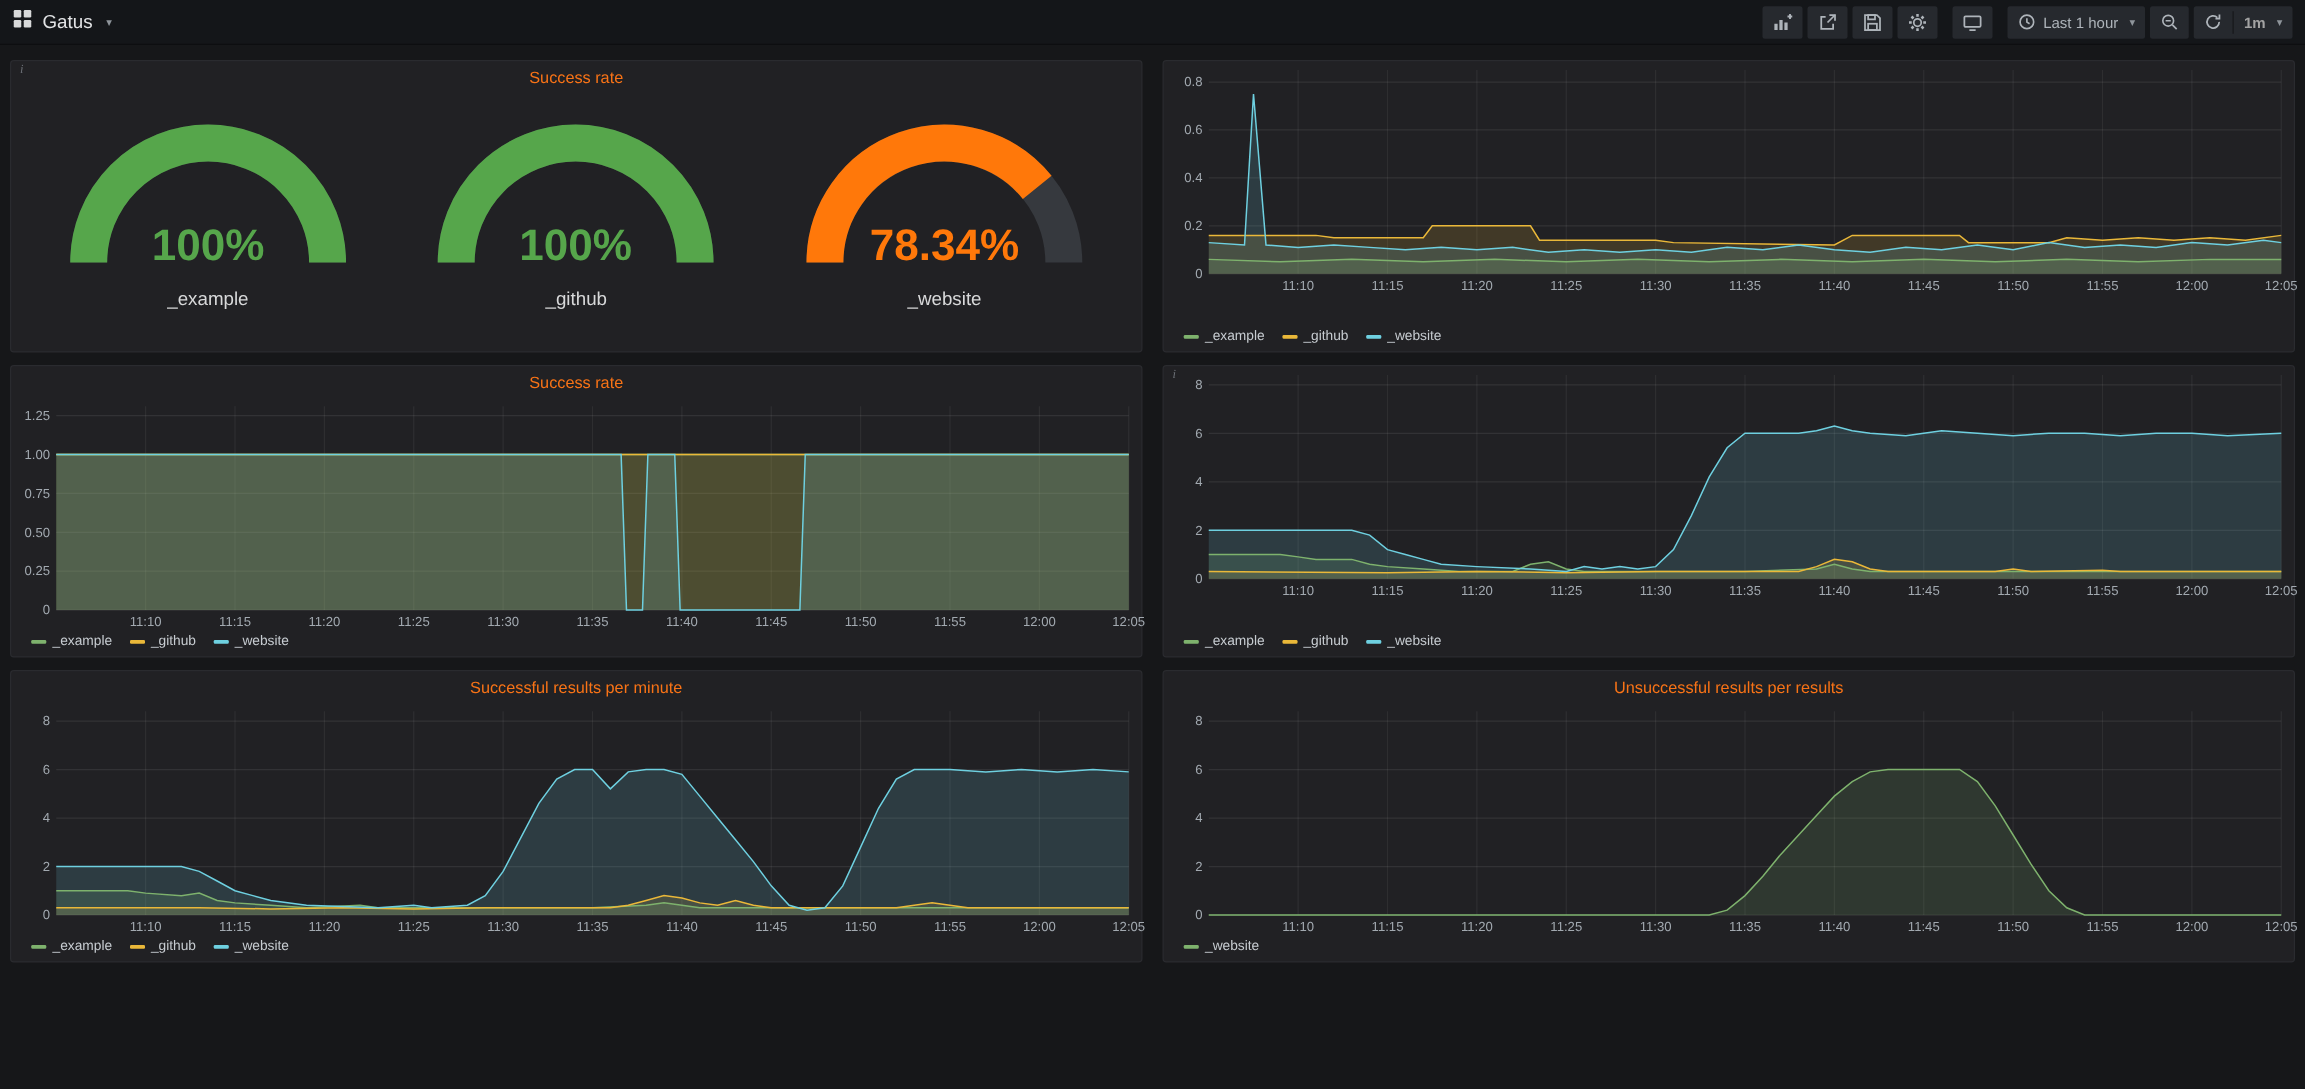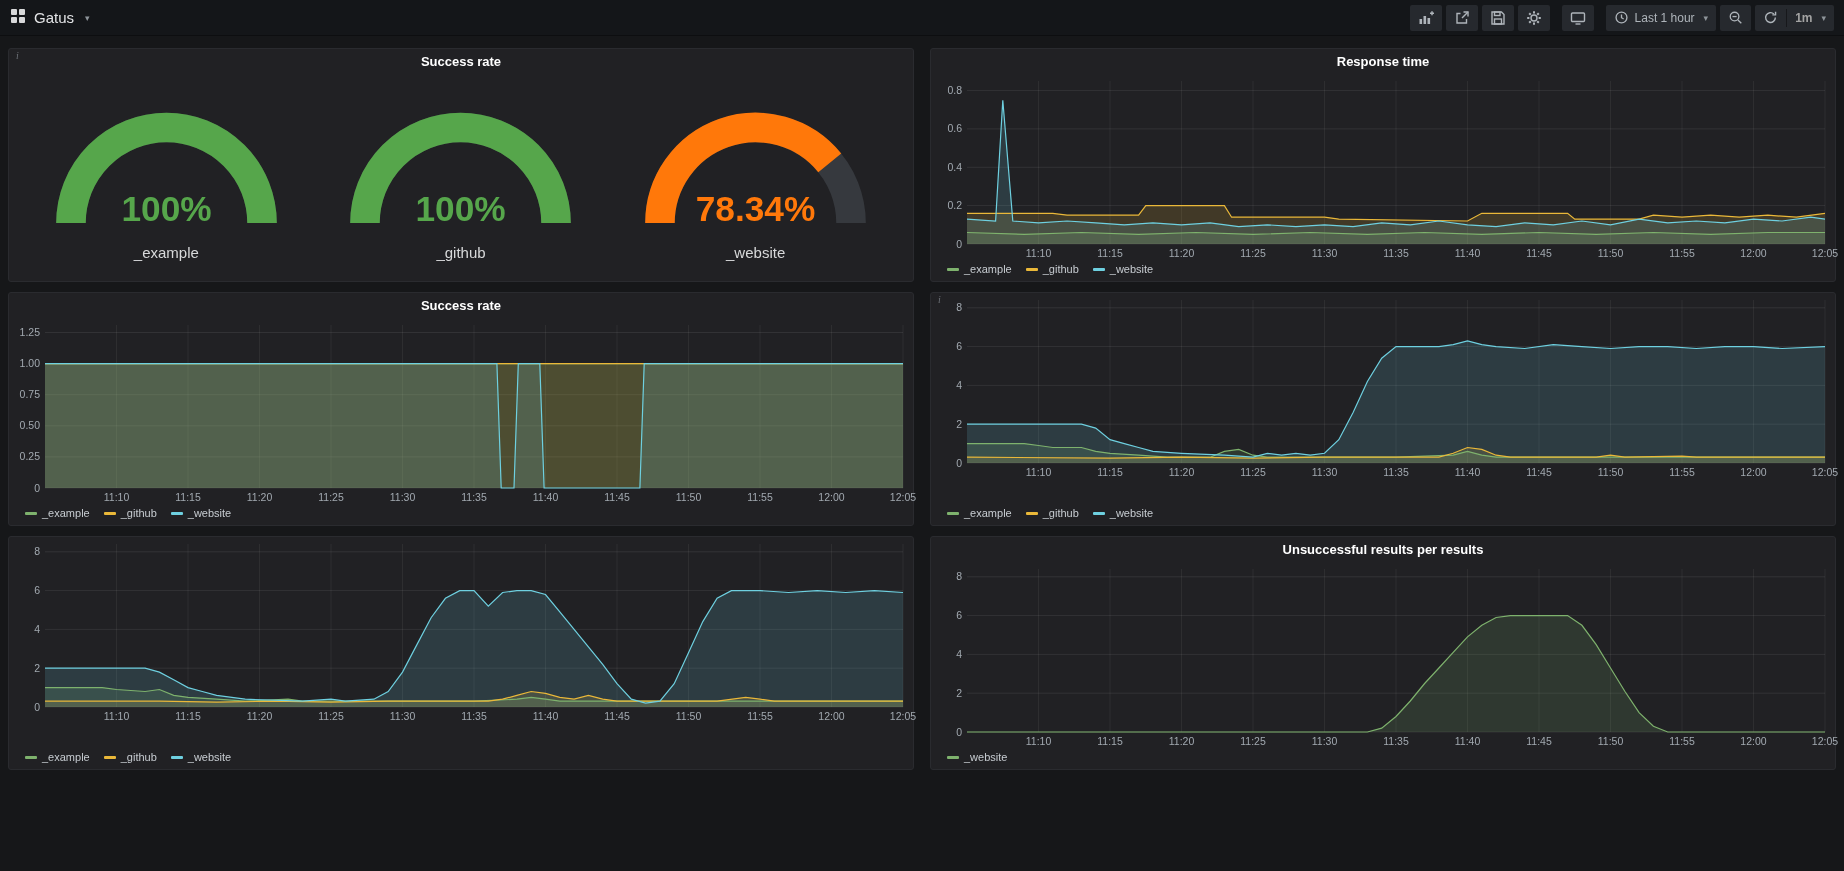--- a/index.html
+++ b/index.html
@@ -20,33 +20,33 @@
   .refresh-val{color:#a3a3a3;font-weight:600}
   .split{border-left:1px solid #17181b;align-self:stretch;margin:4px 2px}
 
   
   .dashboard{padding:12px 8px;display:grid;grid-template-columns:1fr 1fr;
     grid-template-rows:repeat(3,234px);column-gap:16px;row-gap:10px}
   .panel{background:#212124;border:1px solid #2a2b2f;border-radius:3px;
     display:flex;flex-direction:column;position:relative;min-width:0}
   .panel-header{height:25px;flex:none;display:flex;align-items:center;
     justify-content:center;cursor:pointer}
-  .panel-title{font-size:13px;font-weight:700;color:#ffffff}
+  .panel-title{font-size:13px;font-weight:400;color:#f97316}
   .info-corner{position:absolute;top:1px;left:4px;font-size:10px;color:#6d7177;
     font-family:"Liberation Serif",serif;font-style:italic;cursor:pointer;
     padding:0 3px}
   .chart{flex:1;min-height:0;padding:0 4px}
   .legend{height:20px;flex:none;display:flex;align-items:center;gap:14px;
     padding:0 8px 4px 16px}
   .legend-item{display:inline-flex;align-items:center;gap:5px;font-size:11px;
     color:#c7ccd1;cursor:pointer;white-space:nowrap}
   .legend-dash{width:12px;height:3px;border-radius:1px;display:inline-block}
 
   
-  .gauge-row{flex:1;display:flex;align-items:center;justify-content:space-around;
+  .gauge-row{flex:1;display:flex;align-items:flex-start;justify-content:space-around;
     padding:4px 10px 8px}
   .gauge{display:flex;flex-direction:column;align-items:center;justify-content:center}
   .gauge svg{width:273px;height:148px;display:block}
   .gauge-value{font-size:31px;font-weight:700;font-family:"Liberation Sans",sans-serif}
   .gauge-label{font-size:15px;color:#d8d9da;margin-top:5px}
 
   
   .tick{fill:#a2a9b0;font-size:10.5px;font-family:"Liberation Sans",sans-serif}
 </style>
 </head>
@@ -183,23 +183,20 @@
             <path d="M 36 116 A 84 84 0 0 1 204 116" stroke="#36393E" stroke-width="26" fill="none"></path>
             <path d="M 36 116 A 84 84 0 0 1 185.29 63.15" stroke="#FF780A" stroke-width="26" fill="none"></path>
             <text x="120" y="114" text-anchor="middle" class="gauge-value" fill="#FF780A">78.34%</text>
           </svg>
           <div class="gauge-label">_website</div>
         </div>
       </div>
   </section>
 
   <section class="panel">
-    <header class="panel-header">
-      <h2 class="panel-title">Response time</h2>
-    </header>
     <div class="chart"><svg width="904" height="187">
           <line x1="103.5" y1="7" x2="103.5" y2="170" stroke="rgba(255,255,255,0.06)"></line>
           <text class="tick" x="103.5" y="183" text-anchor="middle">11:10</text>
           <line x1="175.0" y1="7" x2="175.0" y2="170" stroke="rgba(255,255,255,0.06)"></line>
           <text class="tick" x="175.0" y="183" text-anchor="middle">11:15</text>
           <line x1="246.5" y1="7" x2="246.5" y2="170" stroke="rgba(255,255,255,0.06)"></line>
           <text class="tick" x="246.5" y="183" text-anchor="middle">11:20</text>
           <line x1="318.0" y1="7" x2="318.0" y2="170" stroke="rgba(255,255,255,0.06)"></line>
           <text class="tick" x="318.0" y="183" text-anchor="middle">11:25</text>
           <line x1="389.5" y1="7" x2="389.5" y2="170" stroke="rgba(255,255,255,0.06)"></line>
@@ -369,20 +366,23 @@
           <span>_github</span>
         </span>
         <span class="legend-item">
           <i class="legend-dash" style="background:#6ED0E0"></i>
           <span>_website</span>
         </span>
       </div>
   </section>
 
   <section class="panel">
+    <header class="panel-header">
+      <h2 class="panel-title">Successful results per minute</h2>
+    </header>
     <div class="chart"><svg width="904" height="187">
           <line x1="103.5" y1="7" x2="103.5" y2="170" stroke="rgba(255,255,255,0.06)"></line>
           <text class="tick" x="103.5" y="183" text-anchor="middle">11:10</text>
           <line x1="175.0" y1="7" x2="175.0" y2="170" stroke="rgba(255,255,255,0.06)"></line>
           <text class="tick" x="175.0" y="183" text-anchor="middle">11:15</text>
           <line x1="246.5" y1="7" x2="246.5" y2="170" stroke="rgba(255,255,255,0.06)"></line>
           <text class="tick" x="246.5" y="183" text-anchor="middle">11:20</text>
           <line x1="318.0" y1="7" x2="318.0" y2="170" stroke="rgba(255,255,255,0.06)"></line>
           <text class="tick" x="318.0" y="183" text-anchor="middle">11:25</text>
           <line x1="389.5" y1="7" x2="389.5" y2="170" stroke="rgba(255,255,255,0.06)"></line>

